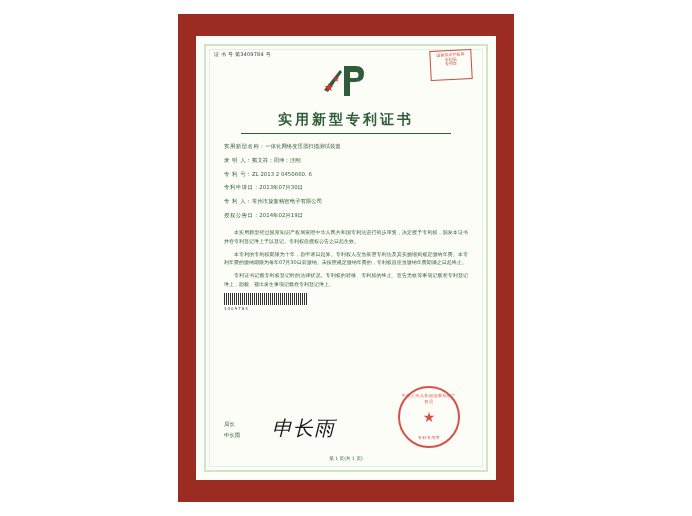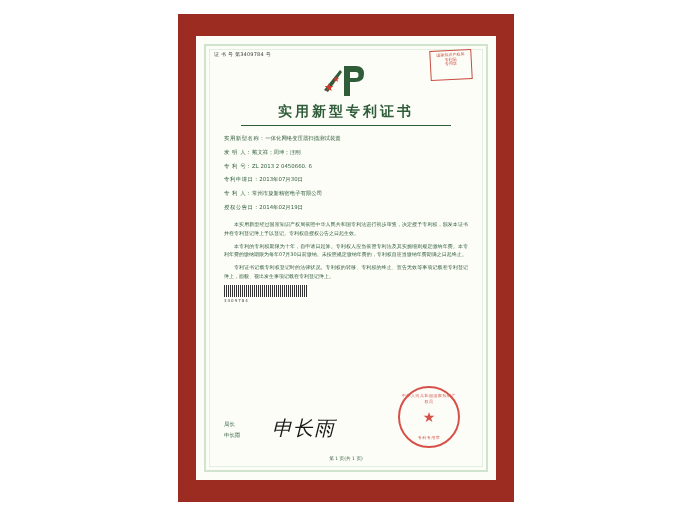--- a/index.html
+++ b/index.html
@@ -104,21 +104,21 @@
     width: 48px;
     height: 34px;
   }
   .title {
     text-align: center;
     font-family: "DejaVu Sans", sans-serif;
     font-size: 14px;
     font-weight: bold;
     color: #2f5d3a;
     letter-spacing: 3px;
-    margin-top: 2px;
+    margin-top: 10px;
     margin-bottom: 2px;
   }
   .title-rule {
     width: 210px;
     height: 1px;
     background: #2f5d3a;
     margin: 3px auto 8px auto;
   }
   .field {
     font-size: 5.4px;

